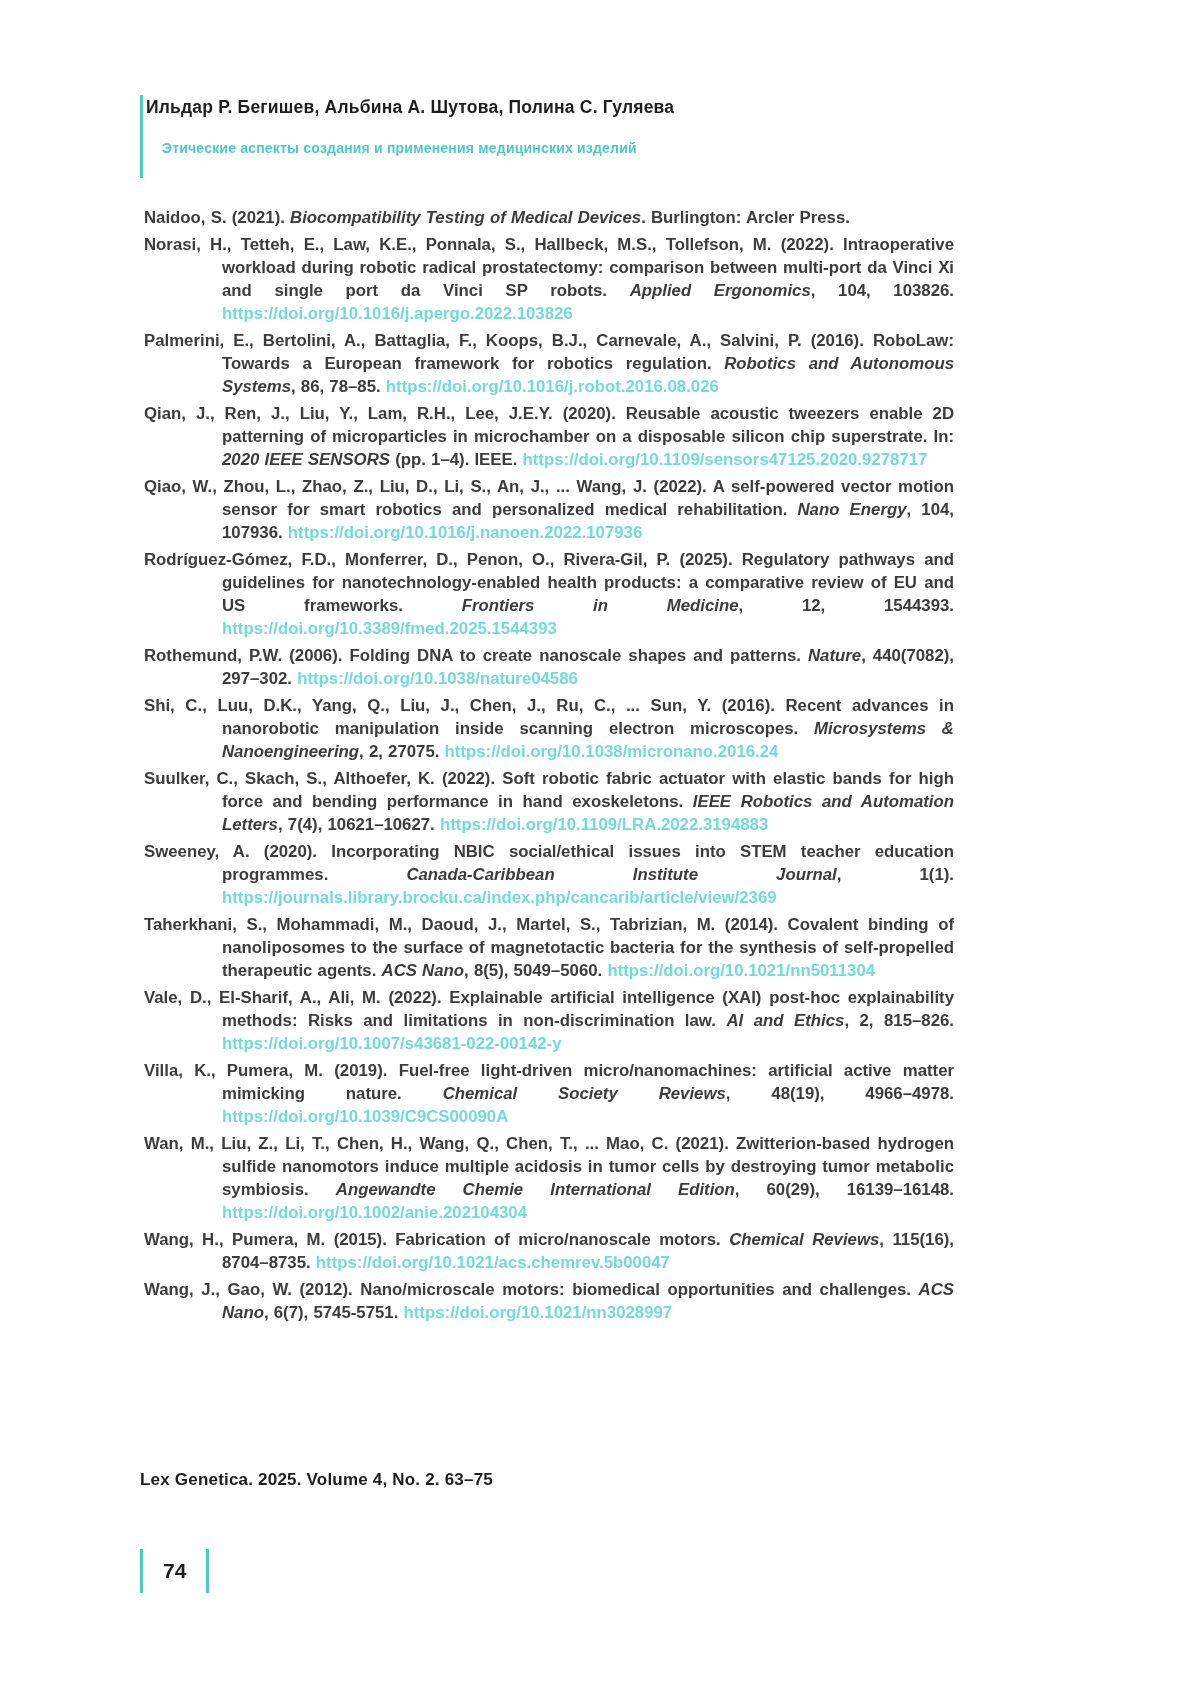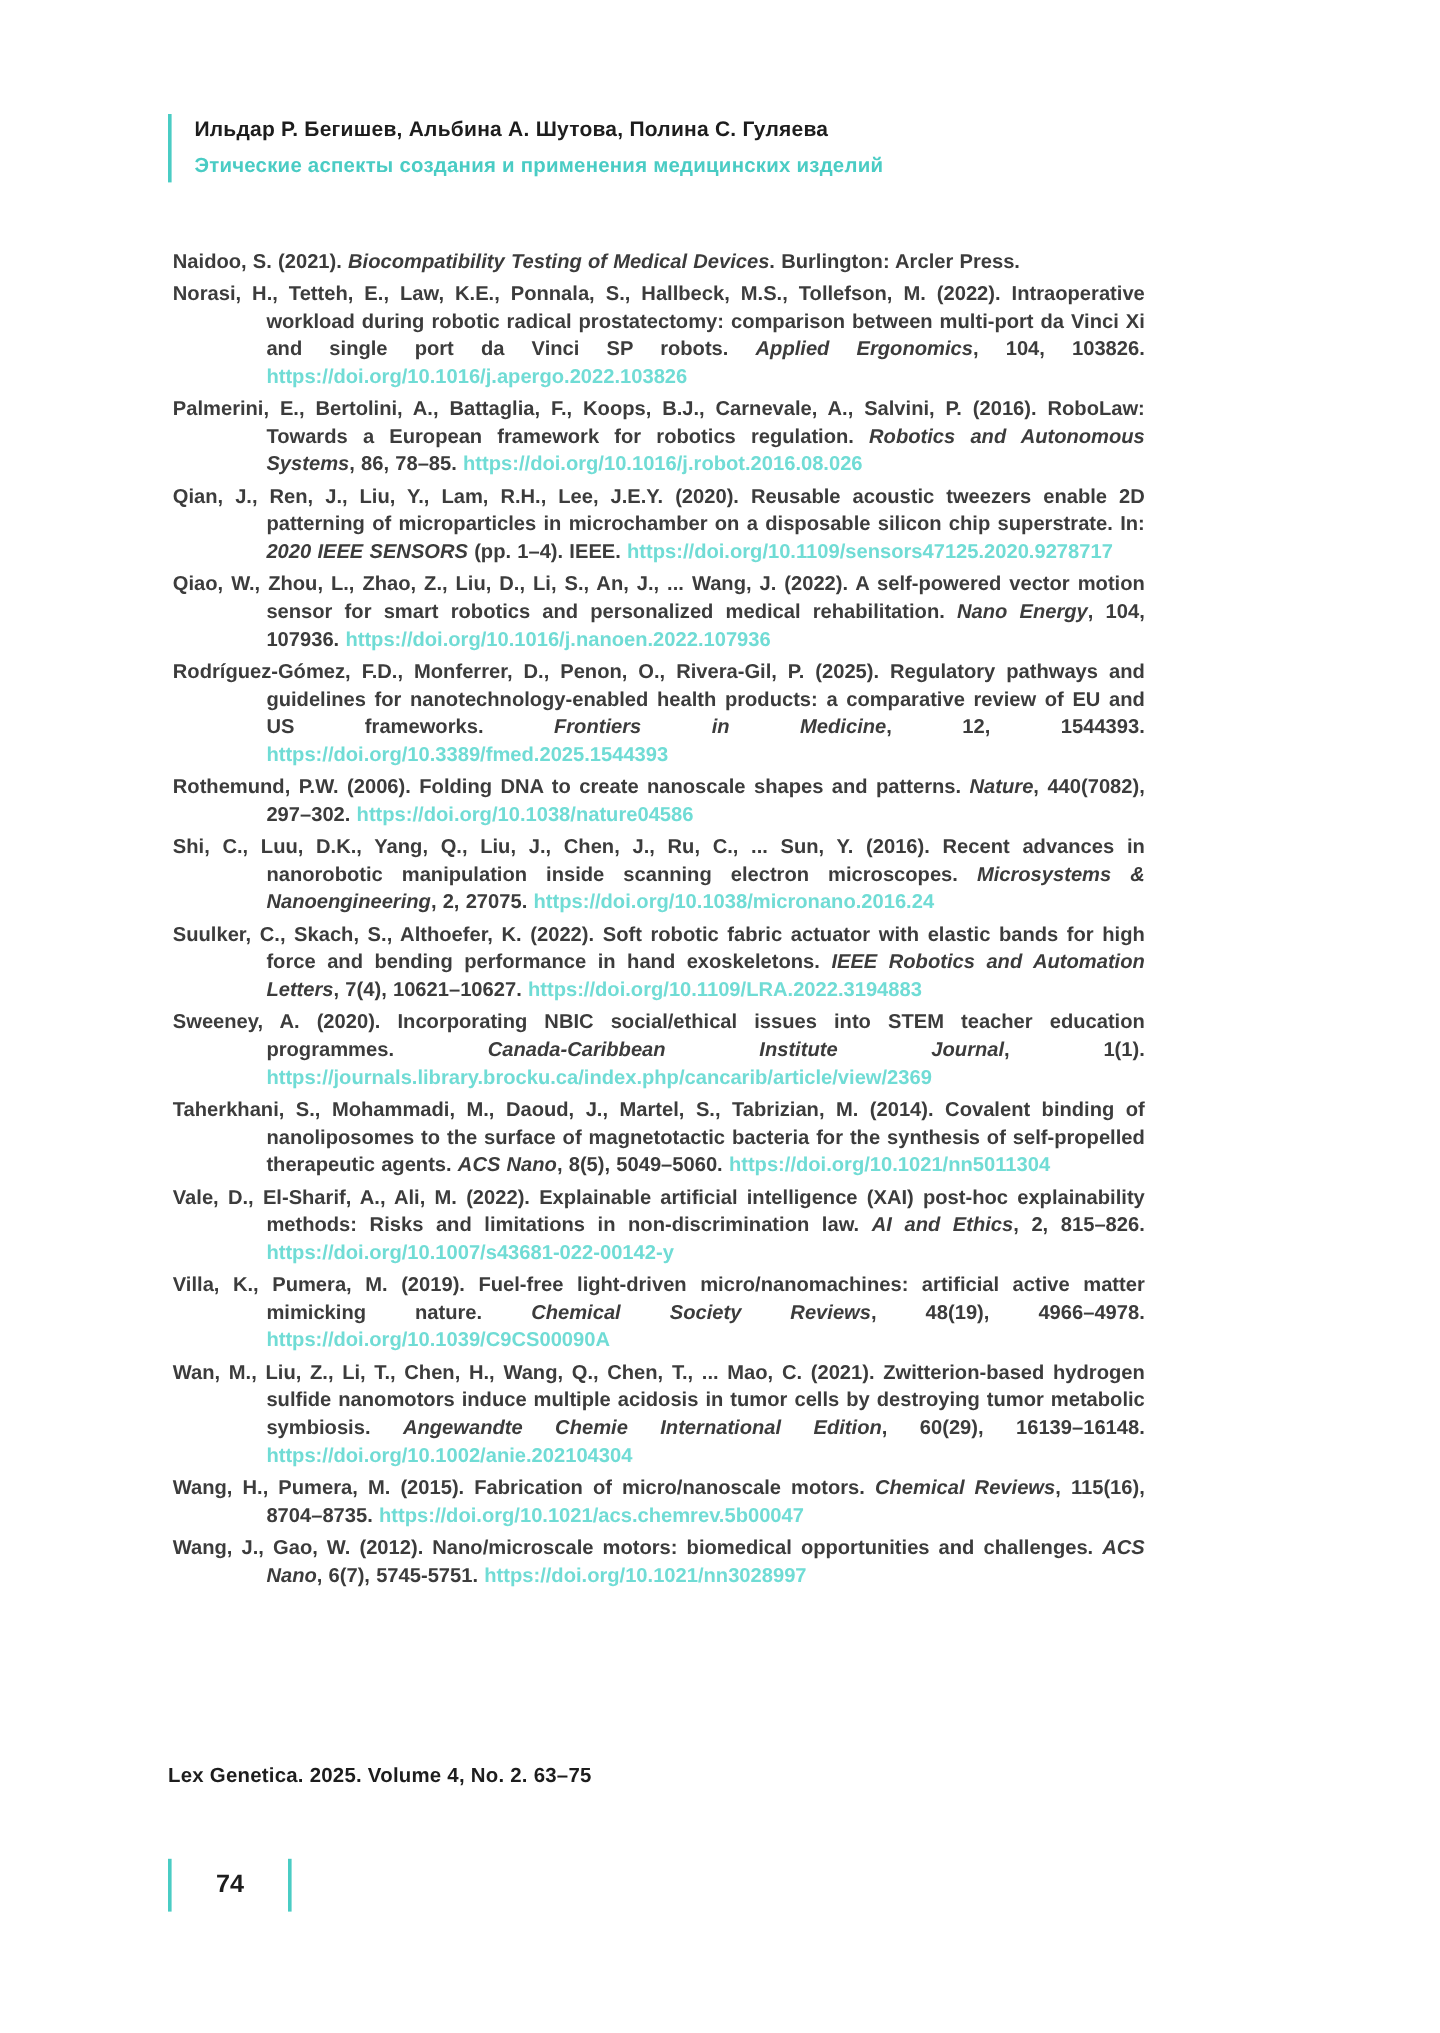--- a/index.html
+++ b/index.html
@@ -15,36 +15,36 @@
     font-family: "Liberation Sans", "DejaVu Sans", sans-serif;
     color: #3c3c3c;
     overflow: hidden;
   }
   
   .running-head {
     position: absolute;
     top: 95px;
     left: 140px;
     border-left: 3px solid var(--accent, #4ccfc6);
-    padding-left: 19px;
+    padding-left: 3px;
   }
   .authors-line {
     font-size: 17.5px;
     font-weight: bold;
     color: #1d1d1d;
     line-height: 24px;
     margin: 0 0 6px 0;
     letter-spacing: 0.2px;
   }
   .title-line {
-    font-size: 17px;
+    font-size: 14px;
     font-weight: bold;
     color: var(--accent, #4ccfc6);
     line-height: 26.5px;
-    margin: 0;
+    margin: 16px;
     letter-spacing: 0.2px;
   }
   
   .references {
     position: absolute;
     top: 202px;
     left: 140px;
     width: 818px;
   }
   .ref {
@@ -85,21 +85,21 @@
   }
   .pn-bar {
     width: 3px;
     height: 44px;
     background: var(--accent, #4ccfc6);
   }
   .pn-value {
     font-size: 21px;
     font-weight: bold;
     color: #1d1d1d;
-    padding: 0 37px;
+    padding: 0 20px;
   }
 </style>
 </head>
 <body>
 
 <div class="page">
 
   <div class="running-head">
     <p class="authors-line">Ильдар Р. Бегишев, Альбина А. Шутова, Полина С. Гуляева</p>
     <p class="title-line">Этические аспекты создания и применения медицинских изделий</p>

